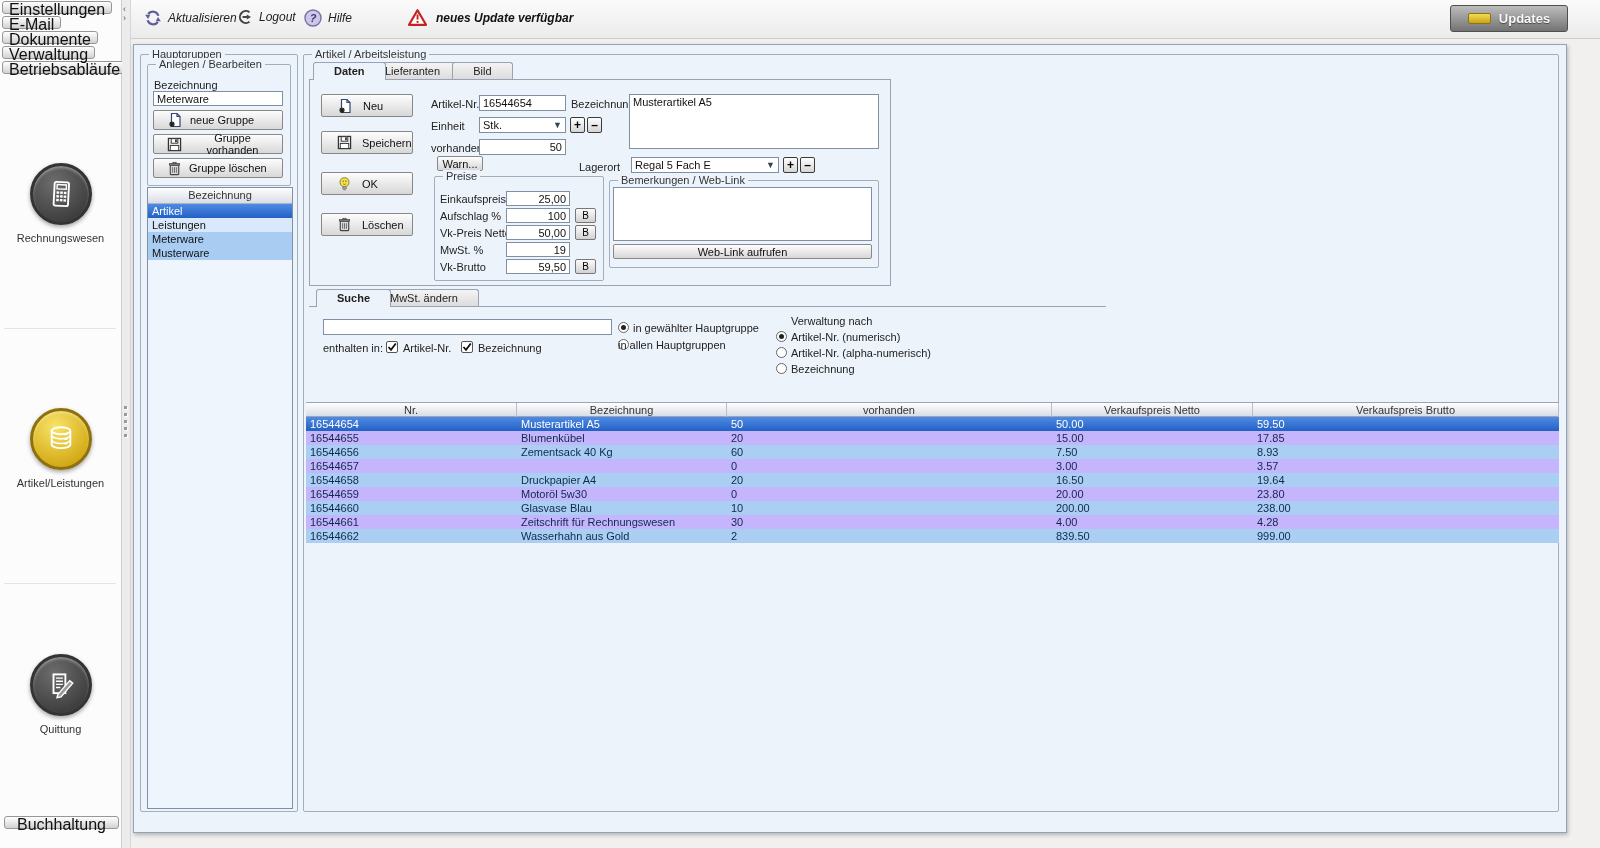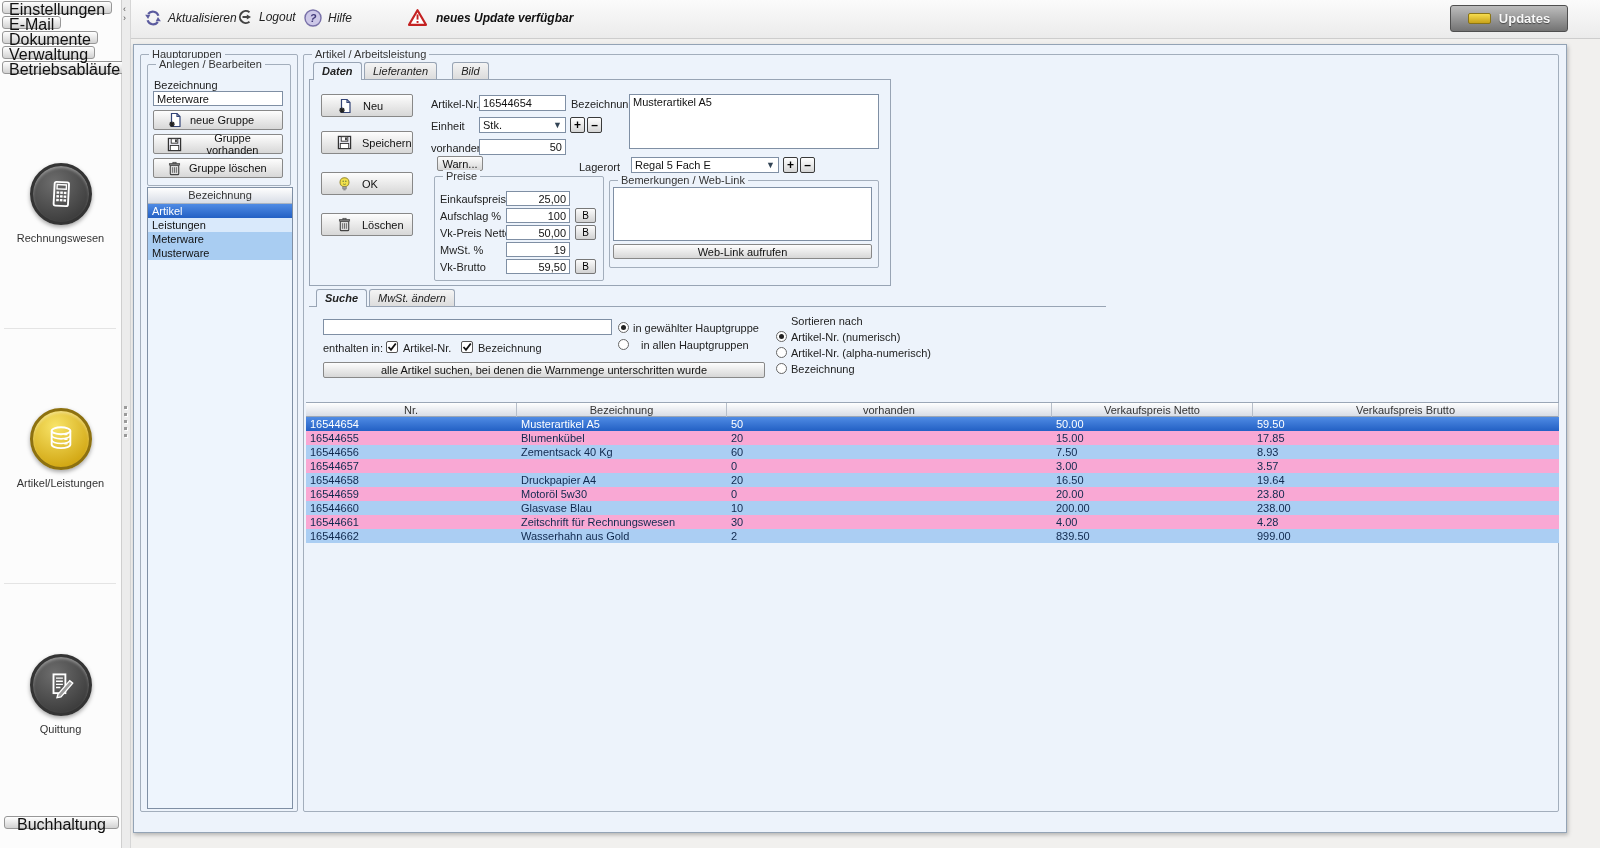--- a/index.html
+++ b/index.html
@@ -54,22 +54,22 @@
   .selectbox .sel-val{flex:1;overflow:hidden;white-space:nowrap;}
   .selectbox .chev{color:#345;font-size:9px;margin-left:3px;}
   .btn{position:absolute;display:flex;align-items:center;justify-content:center;gap:7px;
     background:linear-gradient(#fdfdfd,#d7d7d7);border:1px solid #888;border-radius:2px;font-size:11px;color:#111;box-sizing:border-box;}
   .btn .icon svg{display:block;}
   .pm{position:absolute;display:flex;align-items:center;justify-content:center;
     background:linear-gradient(#fefefe,#d5d5d5);border:1px solid #3a3a3a;border-radius:2px;font-weight:bold;font-size:12px;box-sizing:border-box;}
   .bbtn{position:absolute;display:flex;align-items:center;justify-content:center;
     background:linear-gradient(#fbfbfb,#d2d2d2);border:1px solid #777;border-radius:2px;font-size:10px;box-sizing:border-box;}
   
-  .tab{position:absolute;height:17px;line-height:17px;padding:0 8px;background:linear-gradient(#f4f4f4,#dcdcdc);
-    border:1px solid #98a4b4;border-bottom:none;border-radius:3px 3px 0 0;color:#222;box-sizing:border-box;font-style:italic;}
+  .tab{position:absolute;height:17px;line-height:17px;padding:0 20px;background:linear-gradient(#f4f4f4,#dcdcdc);
+    border:1px solid #98a4b4;border-bottom:none;border-radius:3px 3px 0 0;color:#222;box-sizing:border-box;}
   .tab.active{background:#edf3fb;font-weight:bold;height:18px;z-index:3;}
   .tabbox{position:absolute;border:1px solid #98a4b4;background:transparent;}
   .tabline{position:absolute;border-bottom:1px solid #98a4b4;height:0;}
   
   #hg-list{position:absolute;background:#eef5fd;border:1px solid #7f8fa4;overflow:hidden;}
   .list-header{height:15px;line-height:15px;text-align:center;background:linear-gradient(#fefefe,#d8dde6);border-bottom:1px solid #aab4c2;color:#333;}
   .list-item{height:14px;line-height:14px;padding-left:4px;color:#111;}
   .list-item.selected{background:linear-gradient(#4f8be4,#2360c4);color:#fff;}
   .list-item.pale{background:#d9e9fb;}
   .list-item.medium{background:#a9cdf2;}
@@ -78,21 +78,21 @@
   .rd{position:absolute;width:11px;height:11px;background:#fff;border:1px solid #666;border-radius:50%;box-sizing:border-box;}
   .rd.on::after{content:"";position:absolute;left:2px;top:2px;width:5px;height:5px;border-radius:50%;background:#222;}
   
   #tbl-head{position:absolute;display:flex;height:15px;background:linear-gradient(#fefefe,#d8dde6);
     border-top:1px solid #9aa6b6;border-bottom:1px solid #9aa6b6;box-sizing:border-box;}
   .th-cell{height:15px;line-height:14px;text-align:center;color:#333;border-right:1px solid #b6bec9;overflow:hidden;white-space:nowrap;box-sizing:border-box;}
   .tr{position:absolute;display:flex;height:14px;}
   .td{height:14px;line-height:14px;padding-left:4px;overflow:hidden;white-space:nowrap;color:#10294e;box-sizing:border-box;}
   .tr.sel{background:linear-gradient(#4f8be4,#2360c4);}
   .tr.sel .td{color:#fff;}
-  .tr.pale{background:#f9a8d4;}
+  .tr.pale{background:#c4b5fd;}
   .tr.med{background:#abcef3;}
   .icon{display:inline-flex;align-items:center;justify-content:center;}
 </style>
 </head>
 <body>
 
 <aside id="sidebar">
   <div id="sidebar-nav">
       <button class="nav-btn">Einstellungen</button>
       <button class="nav-btn">E-Mail</button>
@@ -399,32 +399,31 @@
           <svg width="10" height="10" viewBox="0 0 10 10">
             <path d="M1.5 5 L4 7.8 L8.8 1.5" stroke="#111" stroke-width="1.8" fill="none"></path>
           </svg>
         </div>
         <span class="lbl" style="left: 344px; top: 297px;">Bezeichnung</span>
       </div>
     <div id="scope-radios">
         <span class="rd on" style="left: 484px; top: 277px;"></span>
         <span class="lbl" style="left: 499px; top: 277px;">in gewählter Hauptgruppe</span>
         <span class="rd" style="left: 484px; top: 294px;"></span>
-        <span class="lbl" style="left: 507px; top: 294px;">in allen Hauptgruppen</span>
-      </div>
-    <span class="lbl" style="left:657px;top:270px;">Sortieren nach</span>
+        <span class="lbl" style="left: 484px; top: 294px;">in allen Hauptgruppen</span>
+      </div>
+    <span class="lbl" style="left:657px;top:270px;">Verwaltung nach</span>
     <div id="sort-radios">
         <span class="rd on" style="left: 642px; top: 286px;"></span>
         <span class="lbl" style="left: 657px; top: 286px;">Artikel-Nr. (numerisch)</span>
         <span class="rd" style="left: 642px; top: 302px;"></span>
         <span class="lbl" style="left: 657px; top: 302px;">Artikel-Nr. (alpha-numerisch)</span>
         <span class="rd" style="left: 642px; top: 318px;"></span>
         <span class="lbl" style="left: 657px; top: 318px;">Bezeichnung</span>
       </div>
-    <button class="btn" style="left:189px;top:317px;width:442px;height:16px;">alle Artikel suchen, bei denen die Warnmenge unterschritten wurde</button>
 
     <div id="tbl-head" style="left:172px;top:357px;width:1253px;">
         <div class="th-cell" style="width: 211px;">Nr.</div>
         <div class="th-cell" style="width: 210px;">Bezeichnung</div>
         <div class="th-cell" style="width: 325px;">vorhanden</div>
         <div class="th-cell" style="width: 201px;">Verkaufspreis Netto</div>
         <div class="th-cell" style="width: 306px;">Verkaufspreis Brutto</div>
       </div>
     <div id="tbl-rows">
         <div class="tr sel" style="left: 172px; top: 372px; width: 1253px;">

